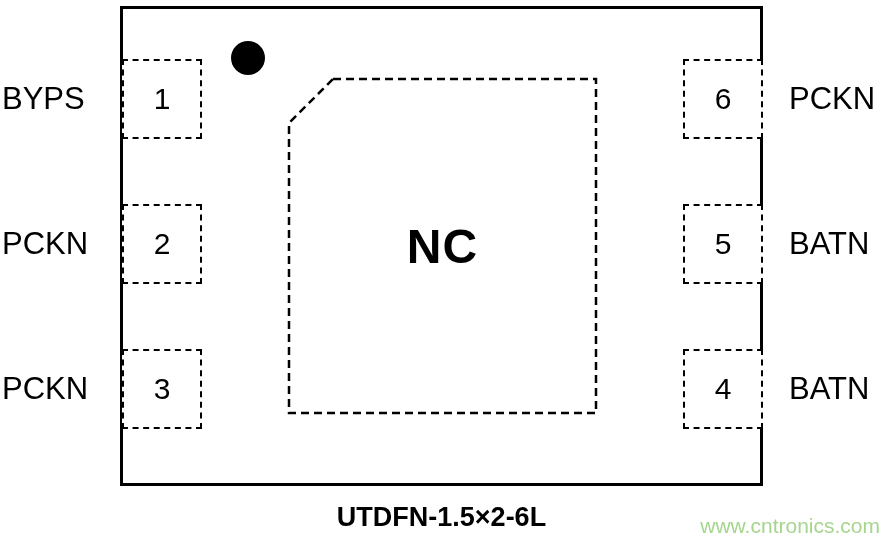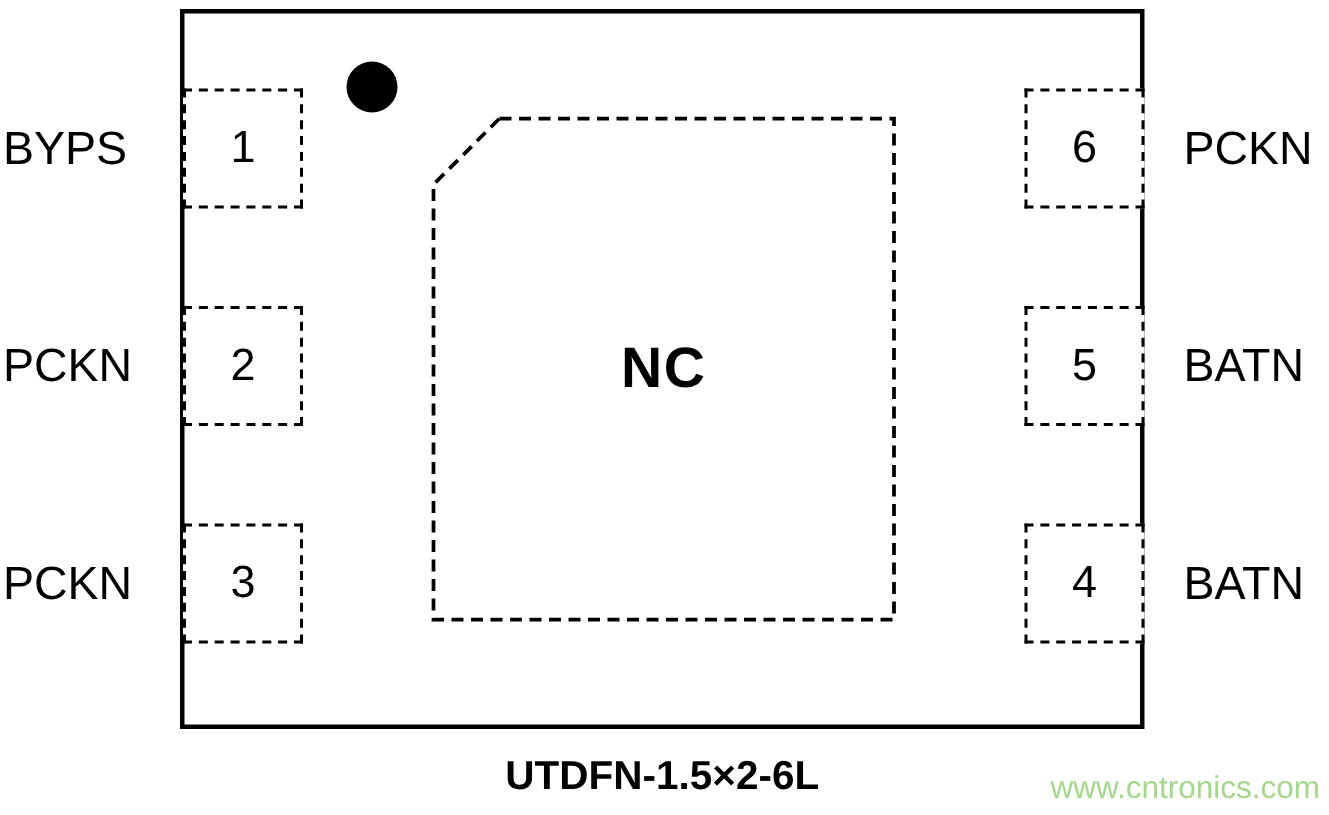--- a/index.html
+++ b/index.html
@@ -72,21 +72,21 @@
   }
   .nc-label {
     position: absolute;
     left: 287px;
     top: 77px;
     width: 311px;
     height: 338px;
     display: flex;
     align-items: center;
     justify-content: center;
-    font-size: 38px;
+    font-size: 48px;
     font-weight: bold;
     color: #000000;
     letter-spacing: 1px;
   }
   .caption {
     position: absolute;
     left: 120px;
     top: 502px;
     width: 643px;
     text-align: center;

